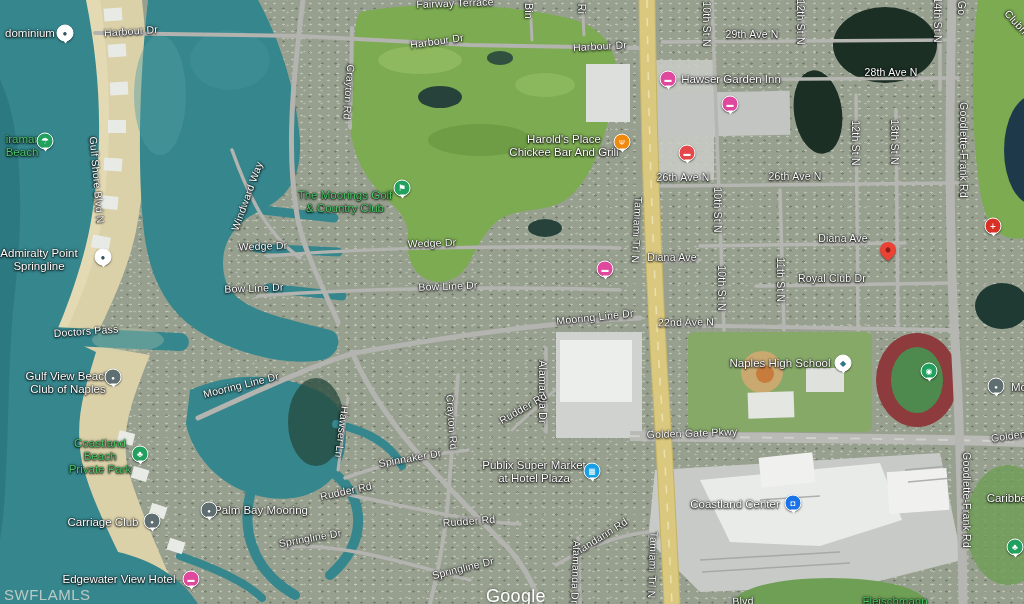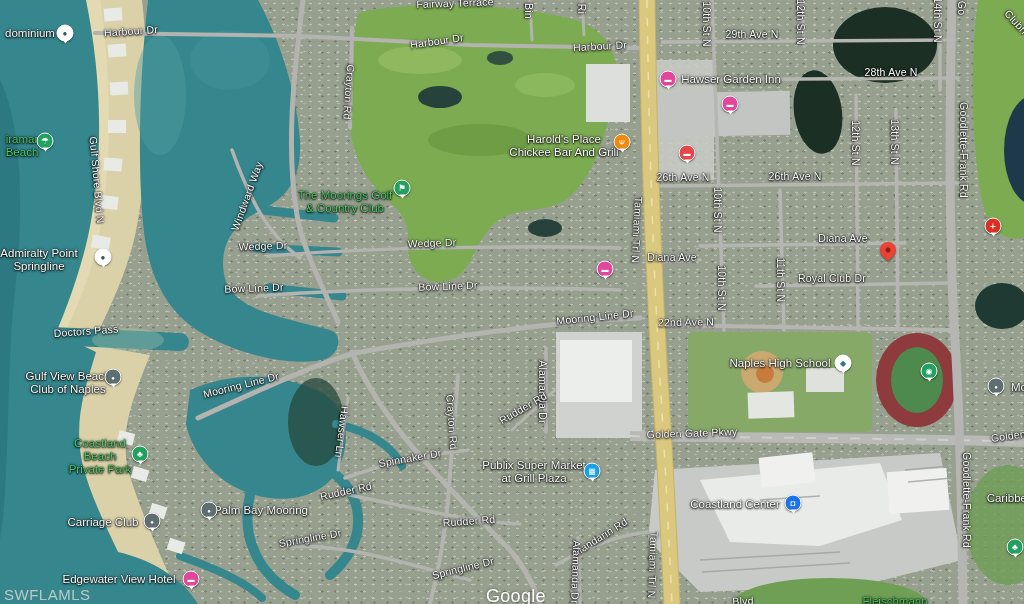--- a/index.html
+++ b/index.html
@@ -279,21 +279,21 @@
       <div class="pl" style="left: 1019px; top: 387px;">
         <div>Mo</div>
       </div>
       <div class="pl green" style="left: 100px; top: 456px;">
         <div>Coastland</div>
         <div>Beach</div>
         <div>Private Park</div>
       </div>
       <div class="pl" style="left: 534px; top: 472px;">
         <div>Publix Super Market</div>
-        <div>at Grill Plaza</div>
+        <div>at Hotel Plaza</div>
       </div>
       <div class="pl" style="left: 1010px; top: 498px;">
         <div>Caribbea</div>
       </div>
       <div class="pl" style="left: 735px; top: 504px;">
         <div>Coastland Center</div>
       </div>
       <div class="pl" style="left: 261px; top: 510px;">
         <div>Palm Bay Mooring</div>
       </div>

